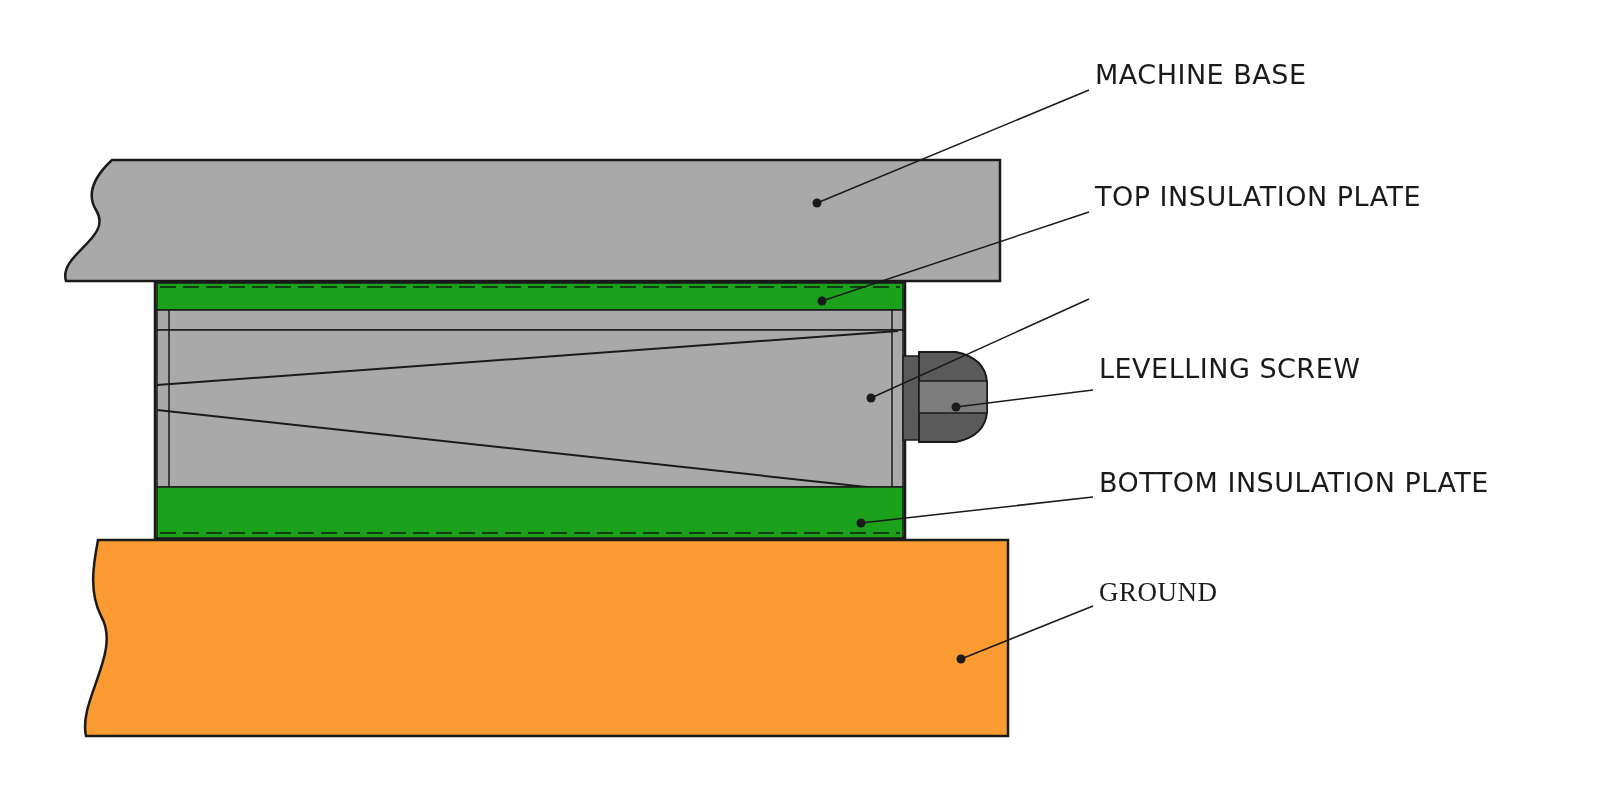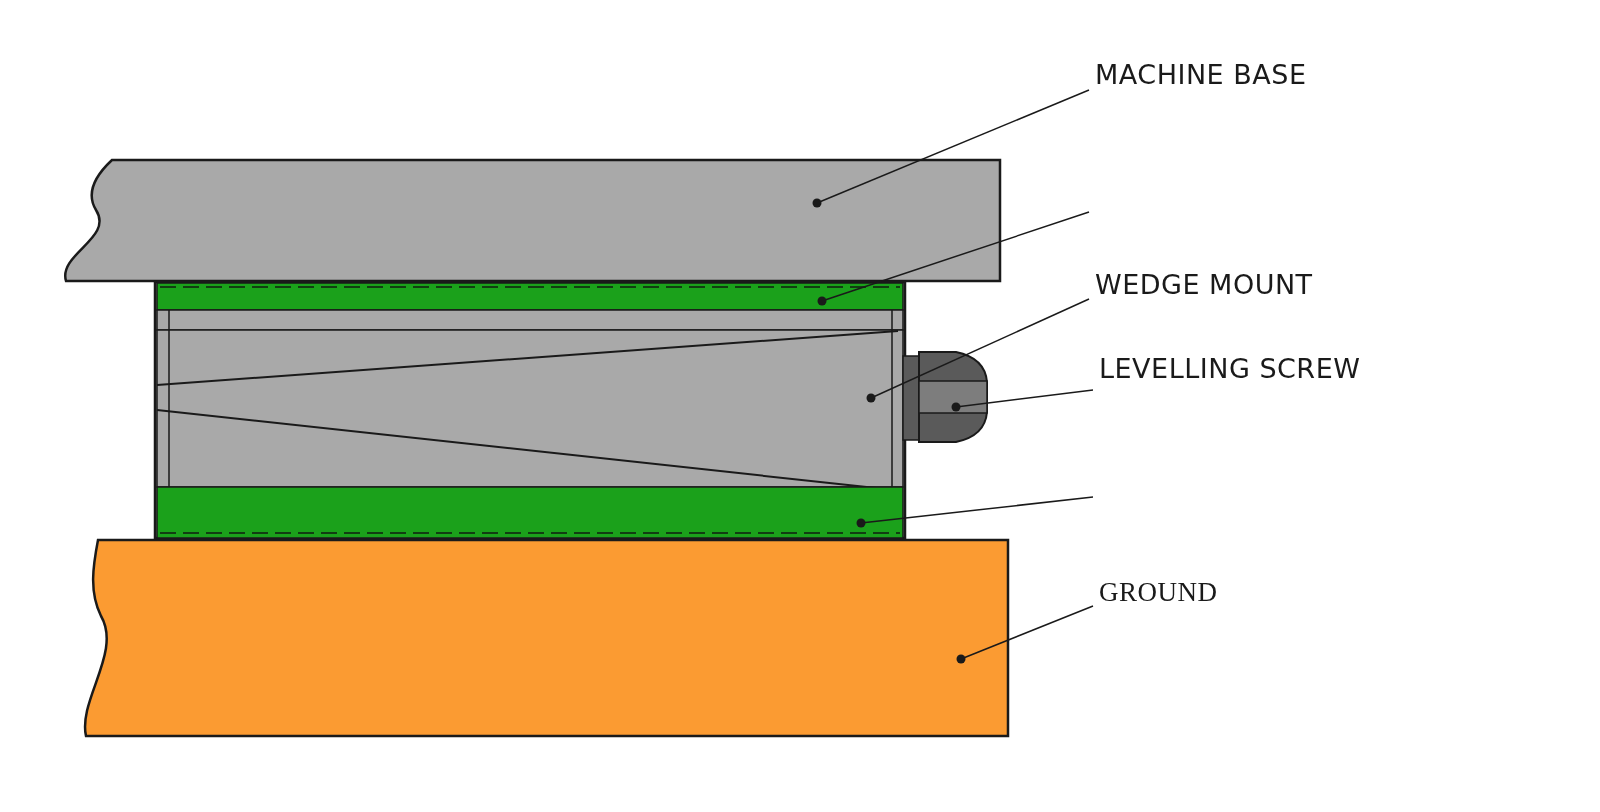--- a/index.html
+++ b/index.html
@@ -78,21 +78,22 @@
       <circle cx="822" cy="301" r="4.5"></circle>
       <circle cx="871" cy="398" r="4.5"></circle>
       <circle cx="956" cy="407" r="4.5"></circle>
       <circle cx="861" cy="523" r="4.5"></circle>
       <circle cx="961" cy="659" r="4.5"></circle>
     </g>
   </svg>
 
   <div class="label" style="left:1095px; top:60px;">MACHINE BASE</div>
 
+  <div class="label" style="left:1095px; top:182px;">TOP INSULATION PLATE</div>
 
-  <div class="label" style="left:1095px; top:270px;">WEDGE MOUNT</div>
 
   <div class="label" style="left:1099px; top:354px;">LEVELLING SCREW</div>
 
+  <div class="label" style="left:1099px; top:468px;">BOTTOM INSULATION PLATE</div>
 
   <div class="label" style="left:1099px; top:578px;font-family:Liberation Serif, serif;">GROUND</div>
 
 </div>
 
 </body></html>

